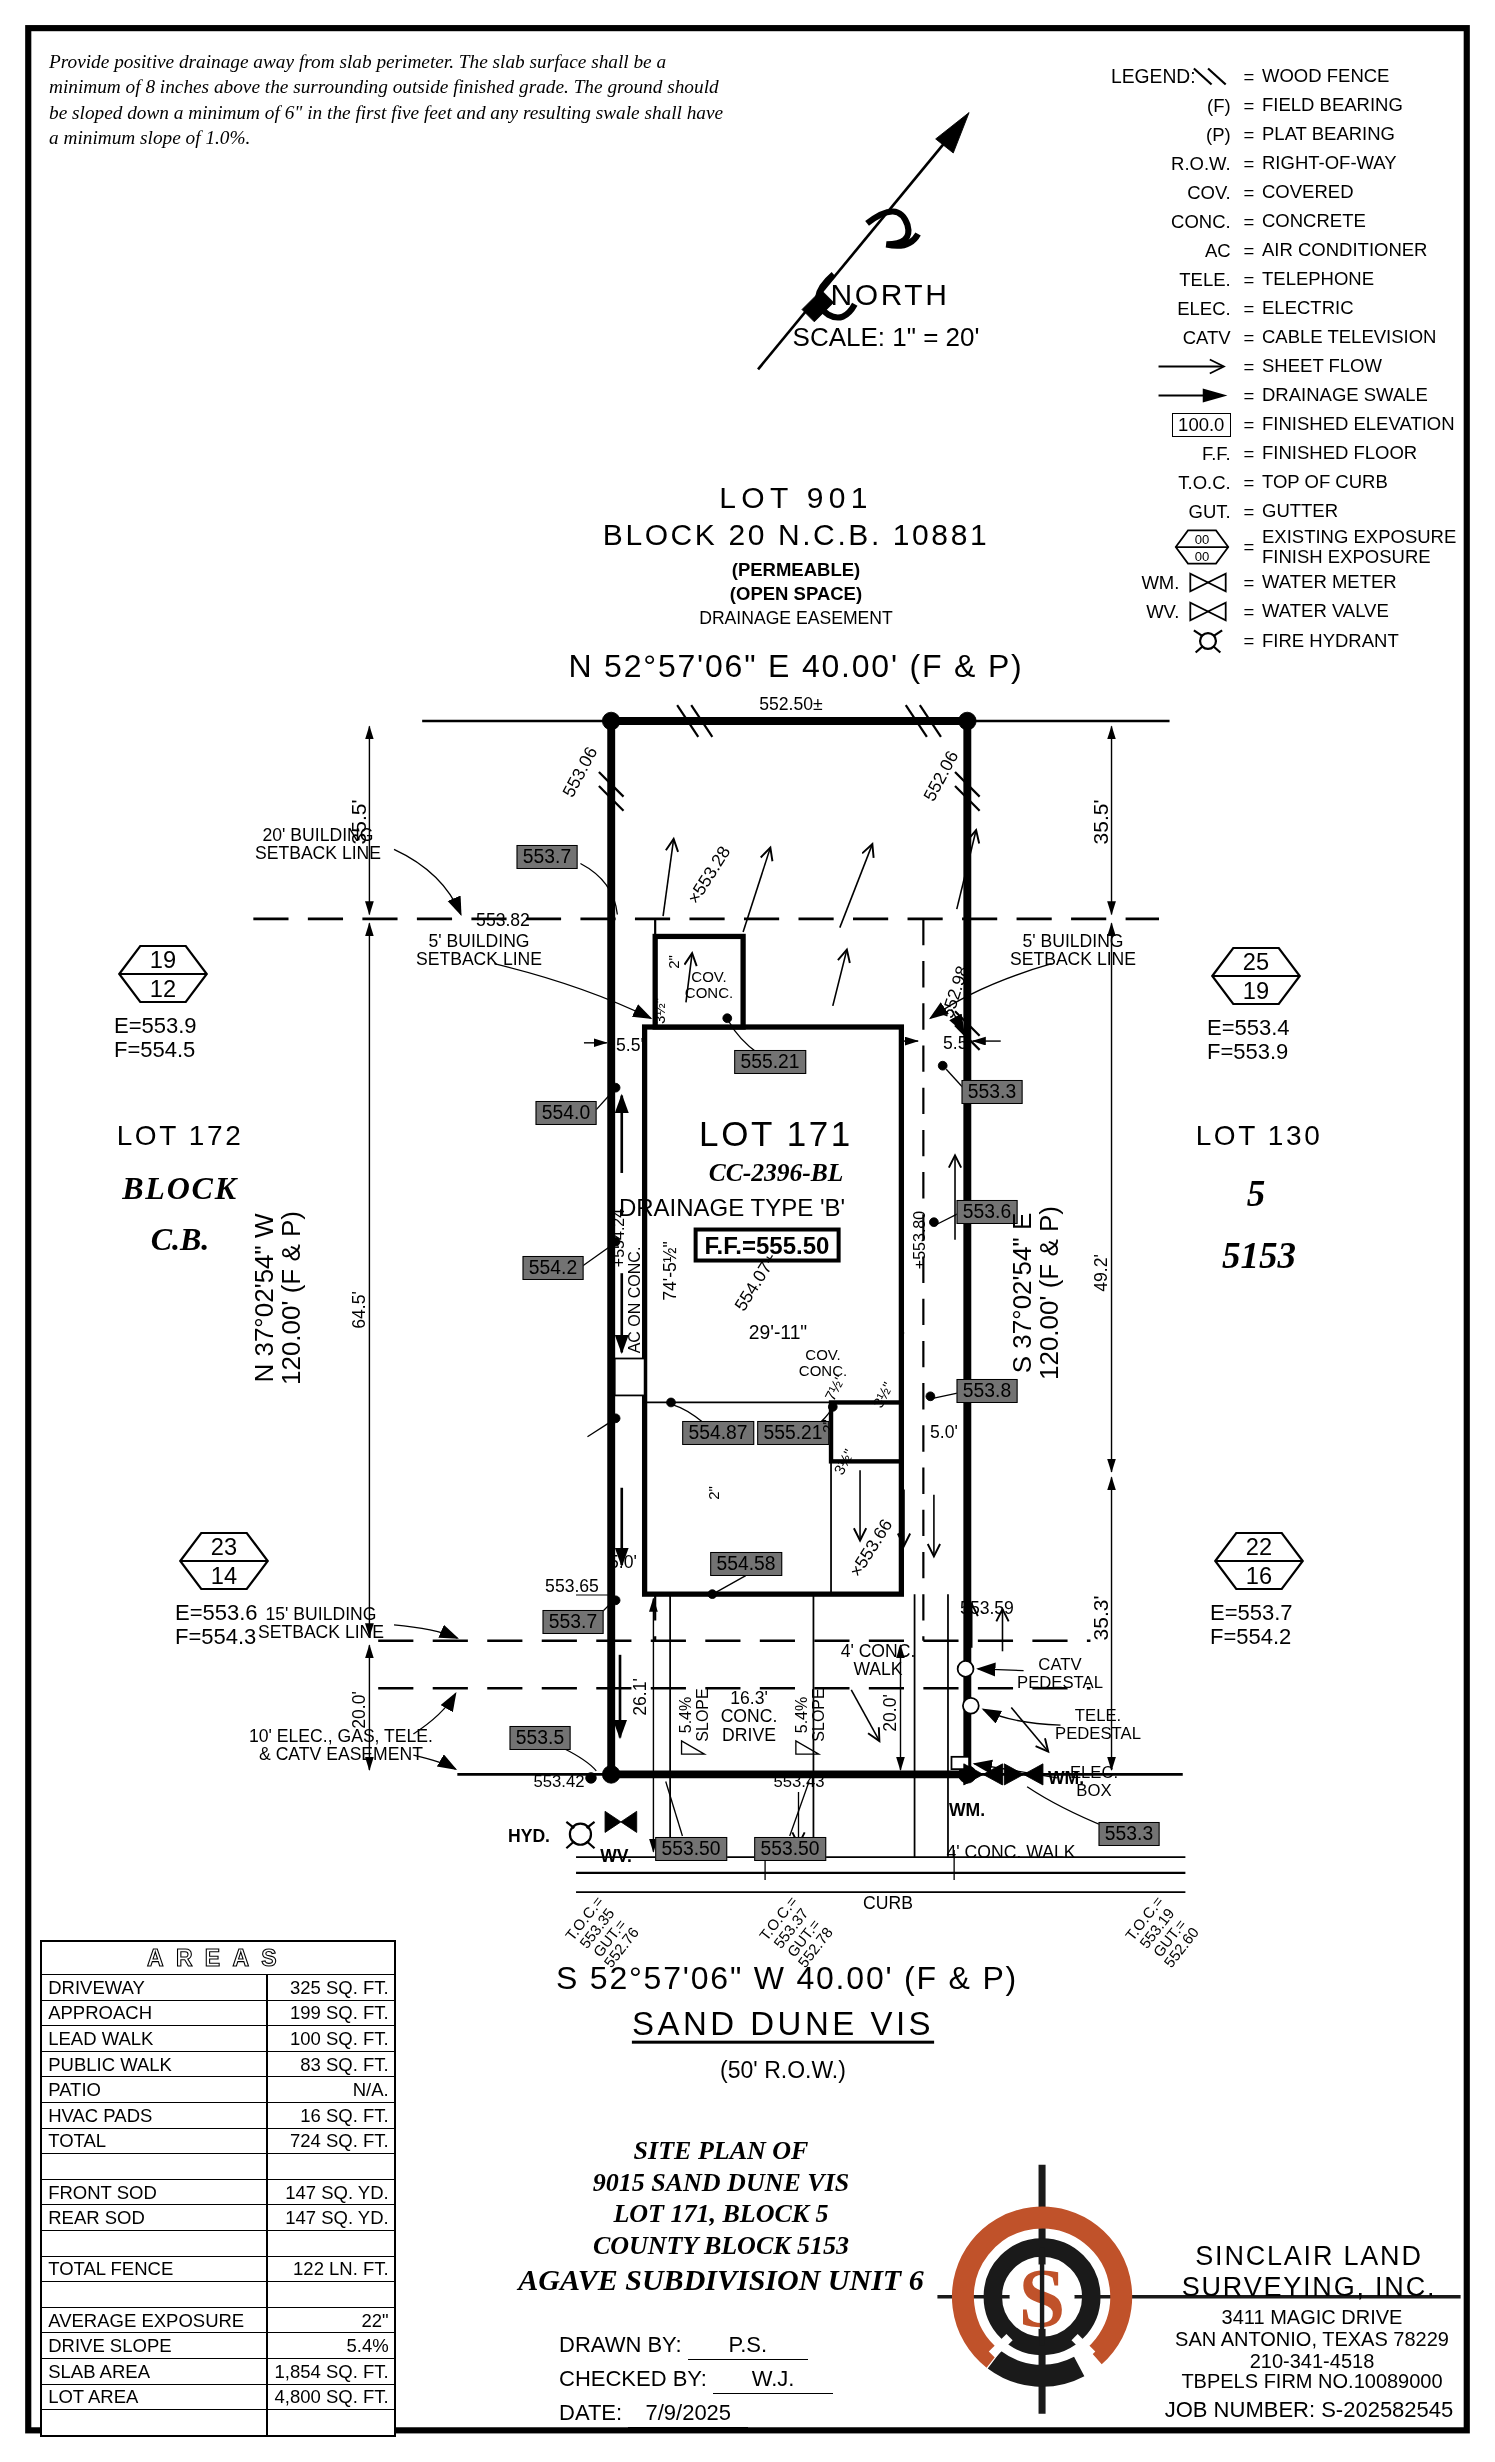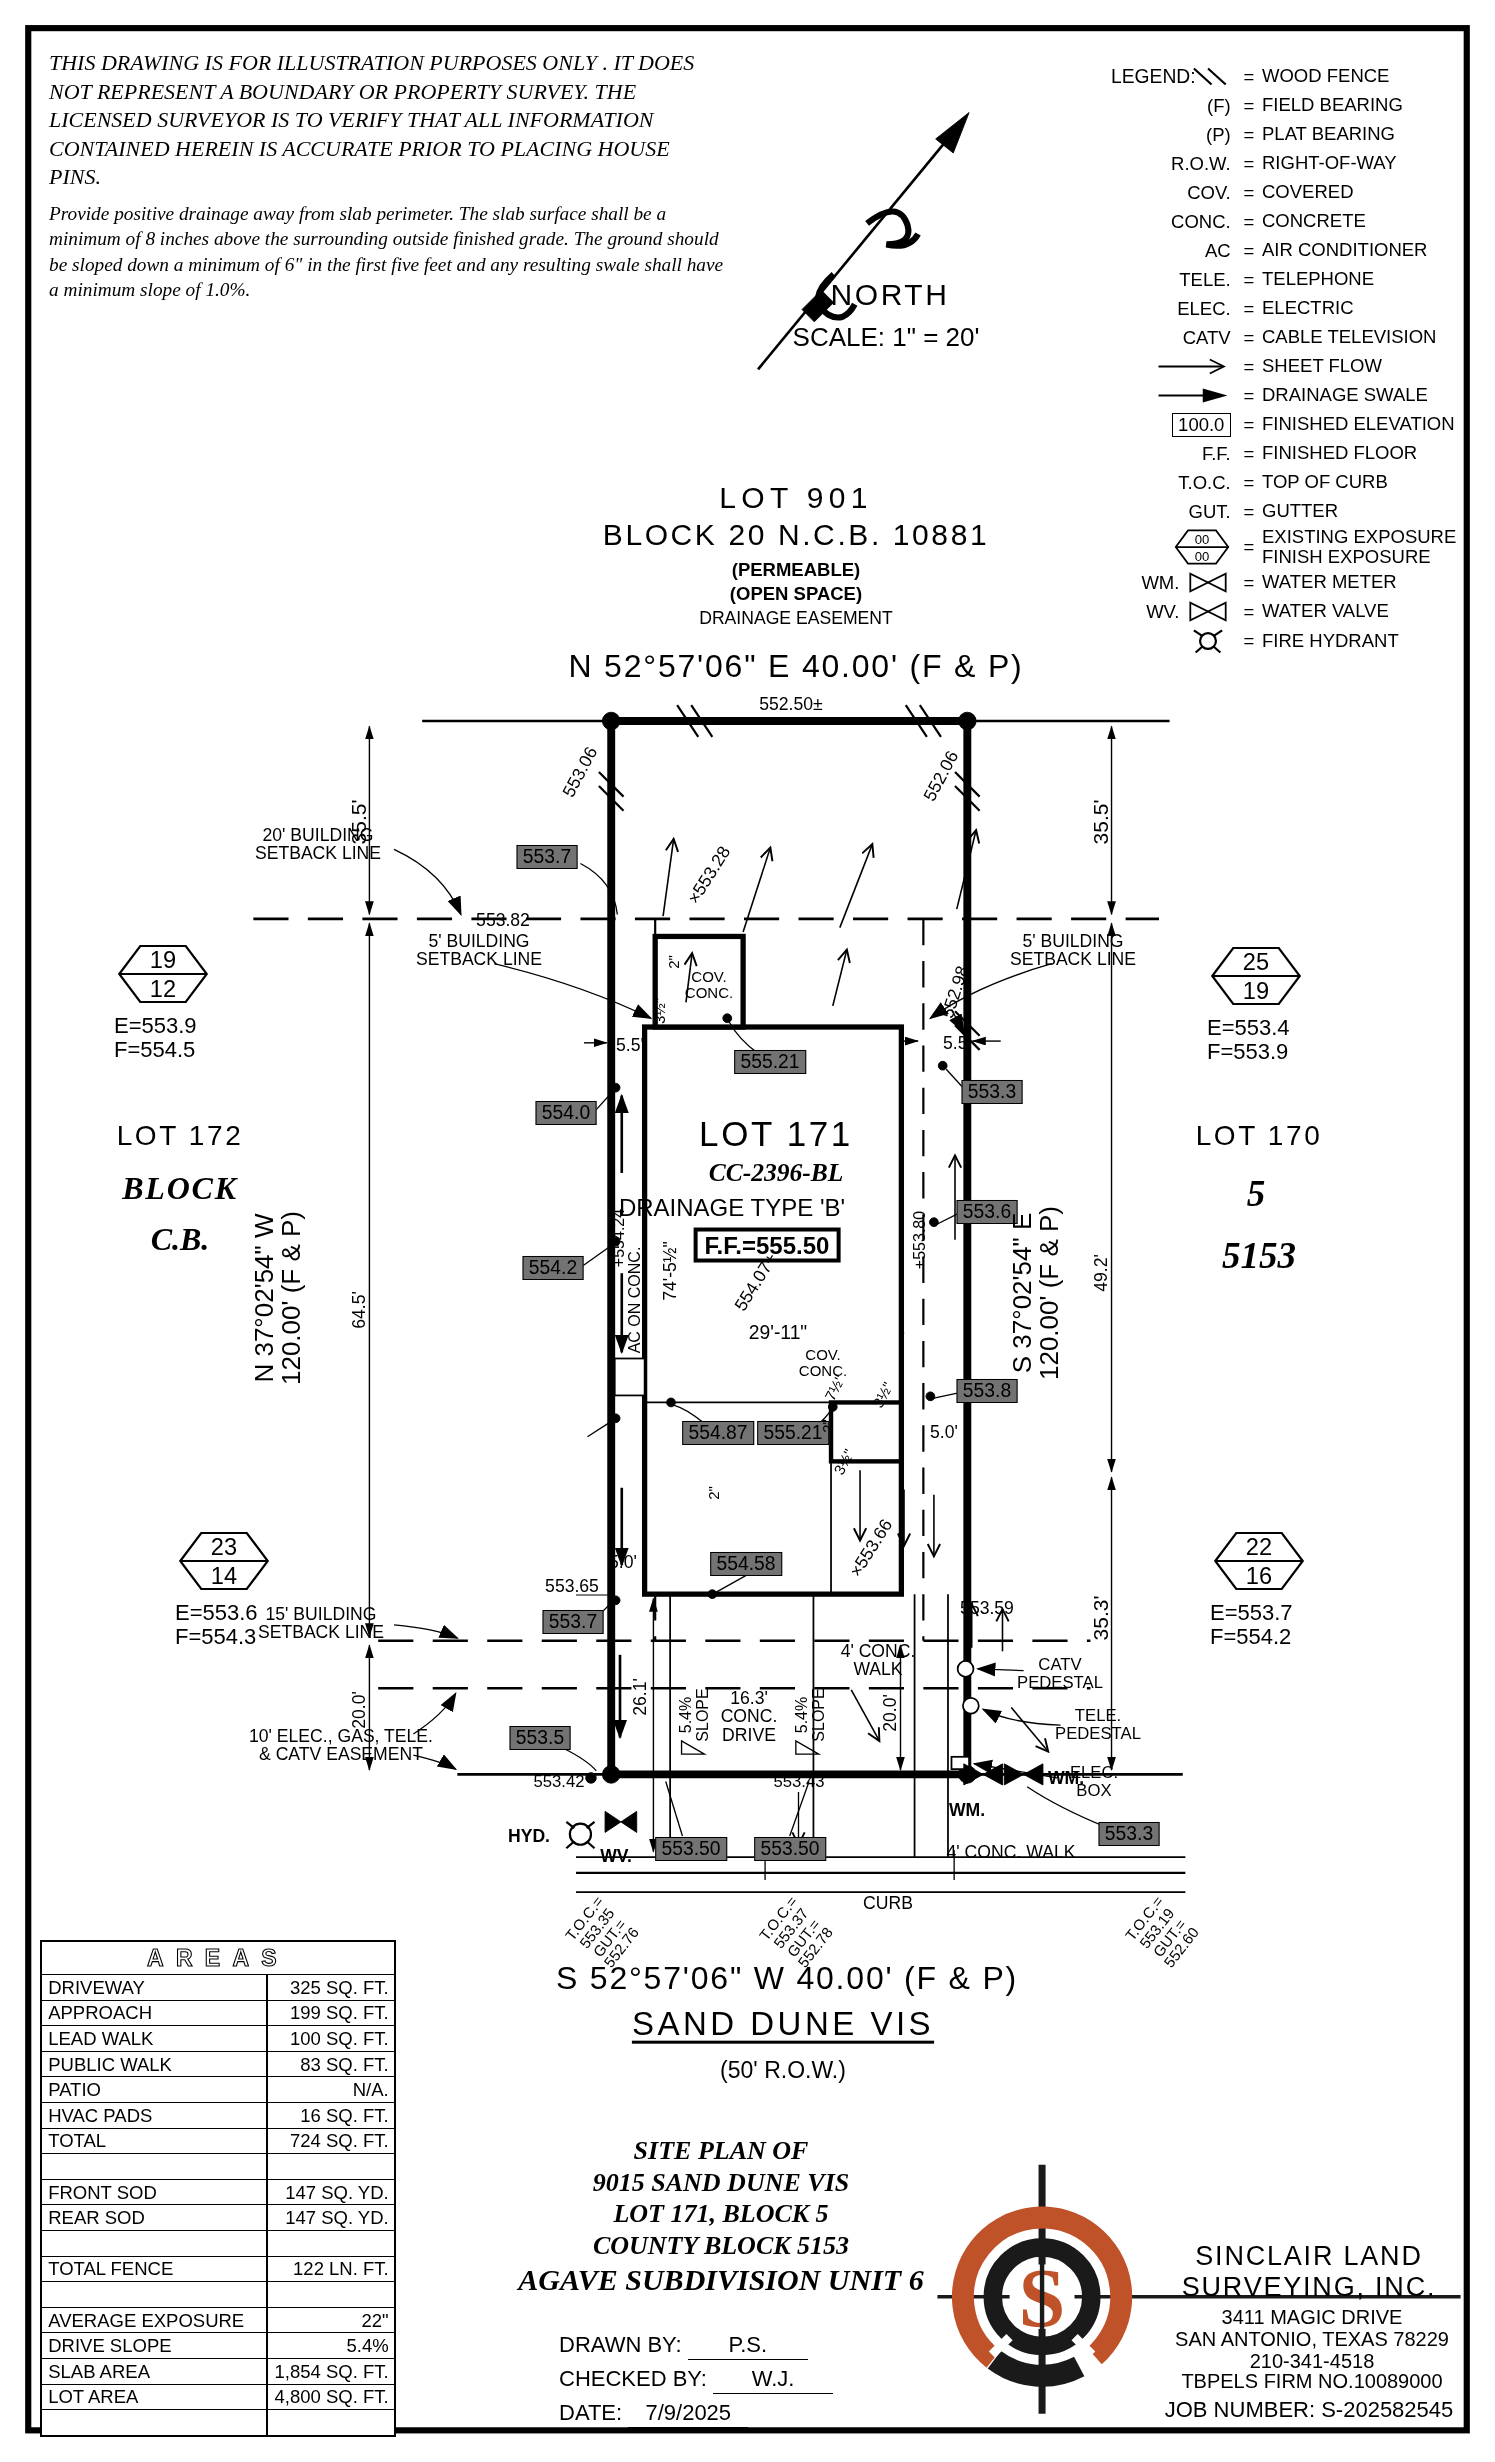--- a/index.html
+++ b/index.html
@@ -251,21 +251,20 @@
       <circle cx="1185" cy="2612" r="56" fill="none" stroke="#1a1a1a" stroke-width="21"></circle>
       <line x1="1148" y1="2658" x2="1128" y2="2678" stroke="#fff" stroke-width="10"></line>
       <line x1="1222" y1="2658" x2="1242" y2="2678" stroke="#fff" stroke-width="10"></line>
       <circle cx="1185" cy="2612" r="37" fill="#fff"></circle>
       <text x="1185" y="2646" font-family="Liberation Serif, serif" font-weight="bold" font-size="96" fill="#c0522a" text-anchor="middle">S</text>
       <line x1="1185" y1="2556" x2="1185" y2="2668" stroke="#1a1a1a" stroke-width="5"></line>
     </g>
   </svg>
 
   <div id="disclaimer">
-    <p class="p1">THIS DRAWING IS FOR ILLUSTRATION PURPOSES ONLY . IT DOES NOT REPRESENT A BOUNDARY OR PROPERTY SURVEY. THE LICENSED SURVEYOR IS TO VERIFY THAT ALL INFORMATION CONTAINED HEREIN IS ACCURATE PRIOR TO PLACING HOUSE PINS.</p>
     <p class="p2">Provide positive drainage away from slab perimeter. The slab surface shall be a minimum of 8 inches above the surrounding outside finished grade. The ground should be sloped down a minimum of 6" in the first five feet and any resulting swale shall have a minimum slope of 1.0%.</p>
   </div>
 
   <div id="legend">
     <div id="legend-title">LEGEND:</div>
     <div id="legend-rows">
         <div class="lrow">
           <span class="lsym">
             <svg width="53" height="23" viewBox="0 0 60 26">
               <line x1="18" y1="4" x2="38" y2="22" stroke="#000" stroke-width="2.5"></line>
@@ -629,21 +628,21 @@
       <div class="lbl bd it sf" style="left: 180px; top: 1189px; font-size: 32px; letter-spacing: 1.8px; transform: translate(-50%, -50%);">BLOCK</div>
       <div class="lbl bd it sf" style="left: 180px; top: 1240px; font-size: 32px; transform: translate(-50%, -50%);">C.B.</div>
       <div class="lbl" style="left: 278px; top: 1298px; font-size: 26px; transform: translate(-50%, -50%) rotate(-90deg);">
         <div>N 37°02'54" W</div>
         <div>120.00' (F &amp; P)</div>
       </div>
       <div class="lbl" style="left: 1036px; top: 1293px; font-size: 26px; transform: translate(-50%, -50%) rotate(-90deg);">
         <div>S 37°02'54" E</div>
         <div>120.00' (F &amp; P)</div>
       </div>
-      <div class="lbl" style="left: 1259px; top: 1136px; font-size: 28px; letter-spacing: 2.6px; transform: translate(-50%, -50%);">LOT 170</div>
+      <div class="lbl" style="left: 1259px; top: 1136px; font-size: 28px; letter-spacing: 2.6px; transform: translate(-50%, -50%);">LOT 130</div>
       <div class="lbl bd it sf" style="left: 1256px; top: 1194px; font-size: 37px; transform: translate(-50%, -50%);">5</div>
       <div class="lbl bd it sf" style="left: 1259px; top: 1256px; font-size: 37px; transform: translate(-50%, -50%);">5153</div>
     </div>
   <div id="hexes">
       <div style="position: absolute; z-index: 5; left: 163px; top: 1001px; transform: translate(-50%, -50%); text-align: left;"><svg width="98" height="70" viewBox="0 0 112 80">
        <polygon points="6,40 30,8 82,8 106,40 82,72 30,72" fill="#fff" stroke="#000" stroke-width="2.5"></polygon>
        <line x1="6" y1="40" x2="106" y2="40" stroke="#000" stroke-width="2.5"></line>
        <text x="56" y="33" font-size="27" text-anchor="middle">19</text>
        <text x="56" y="66" font-size="27" text-anchor="middle">12</text>
      </svg>

